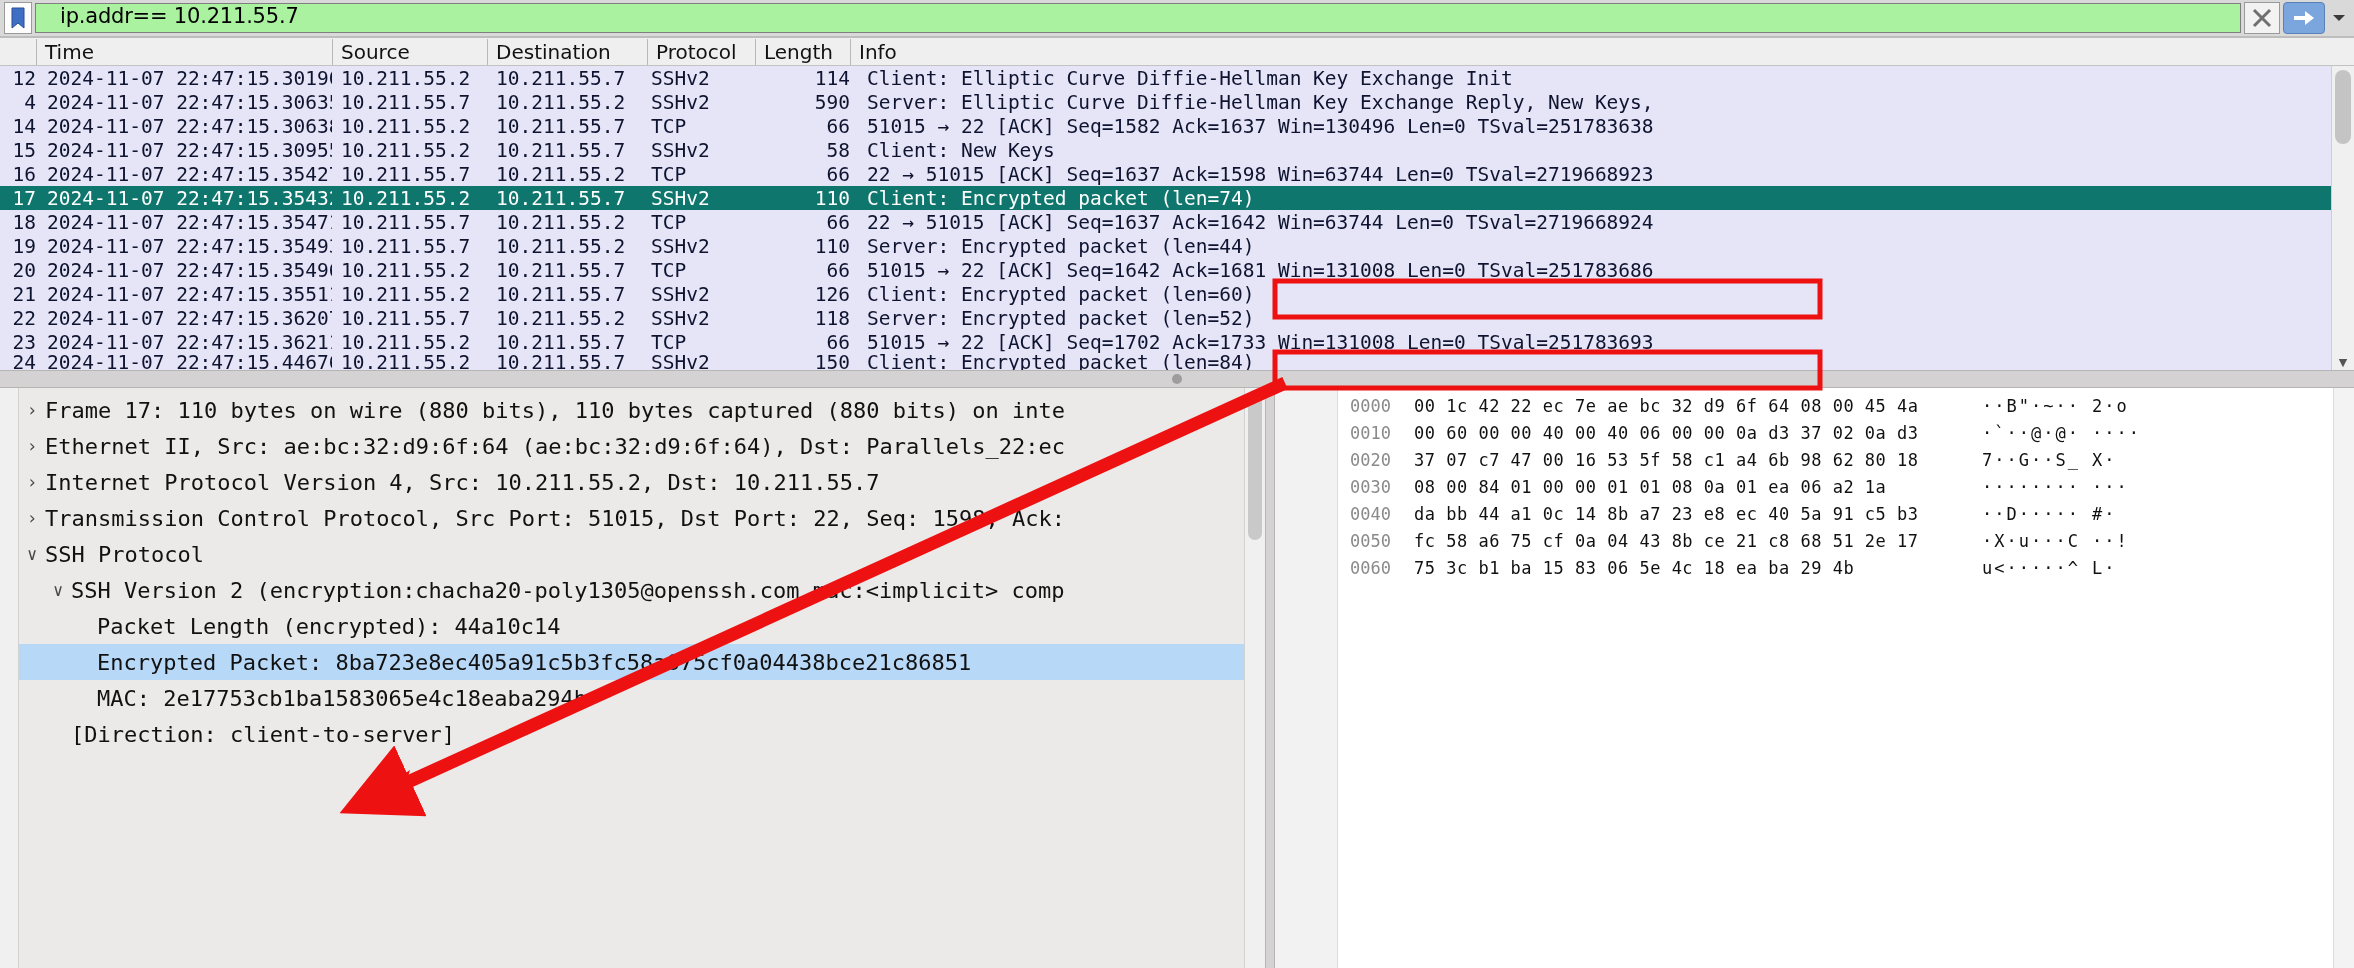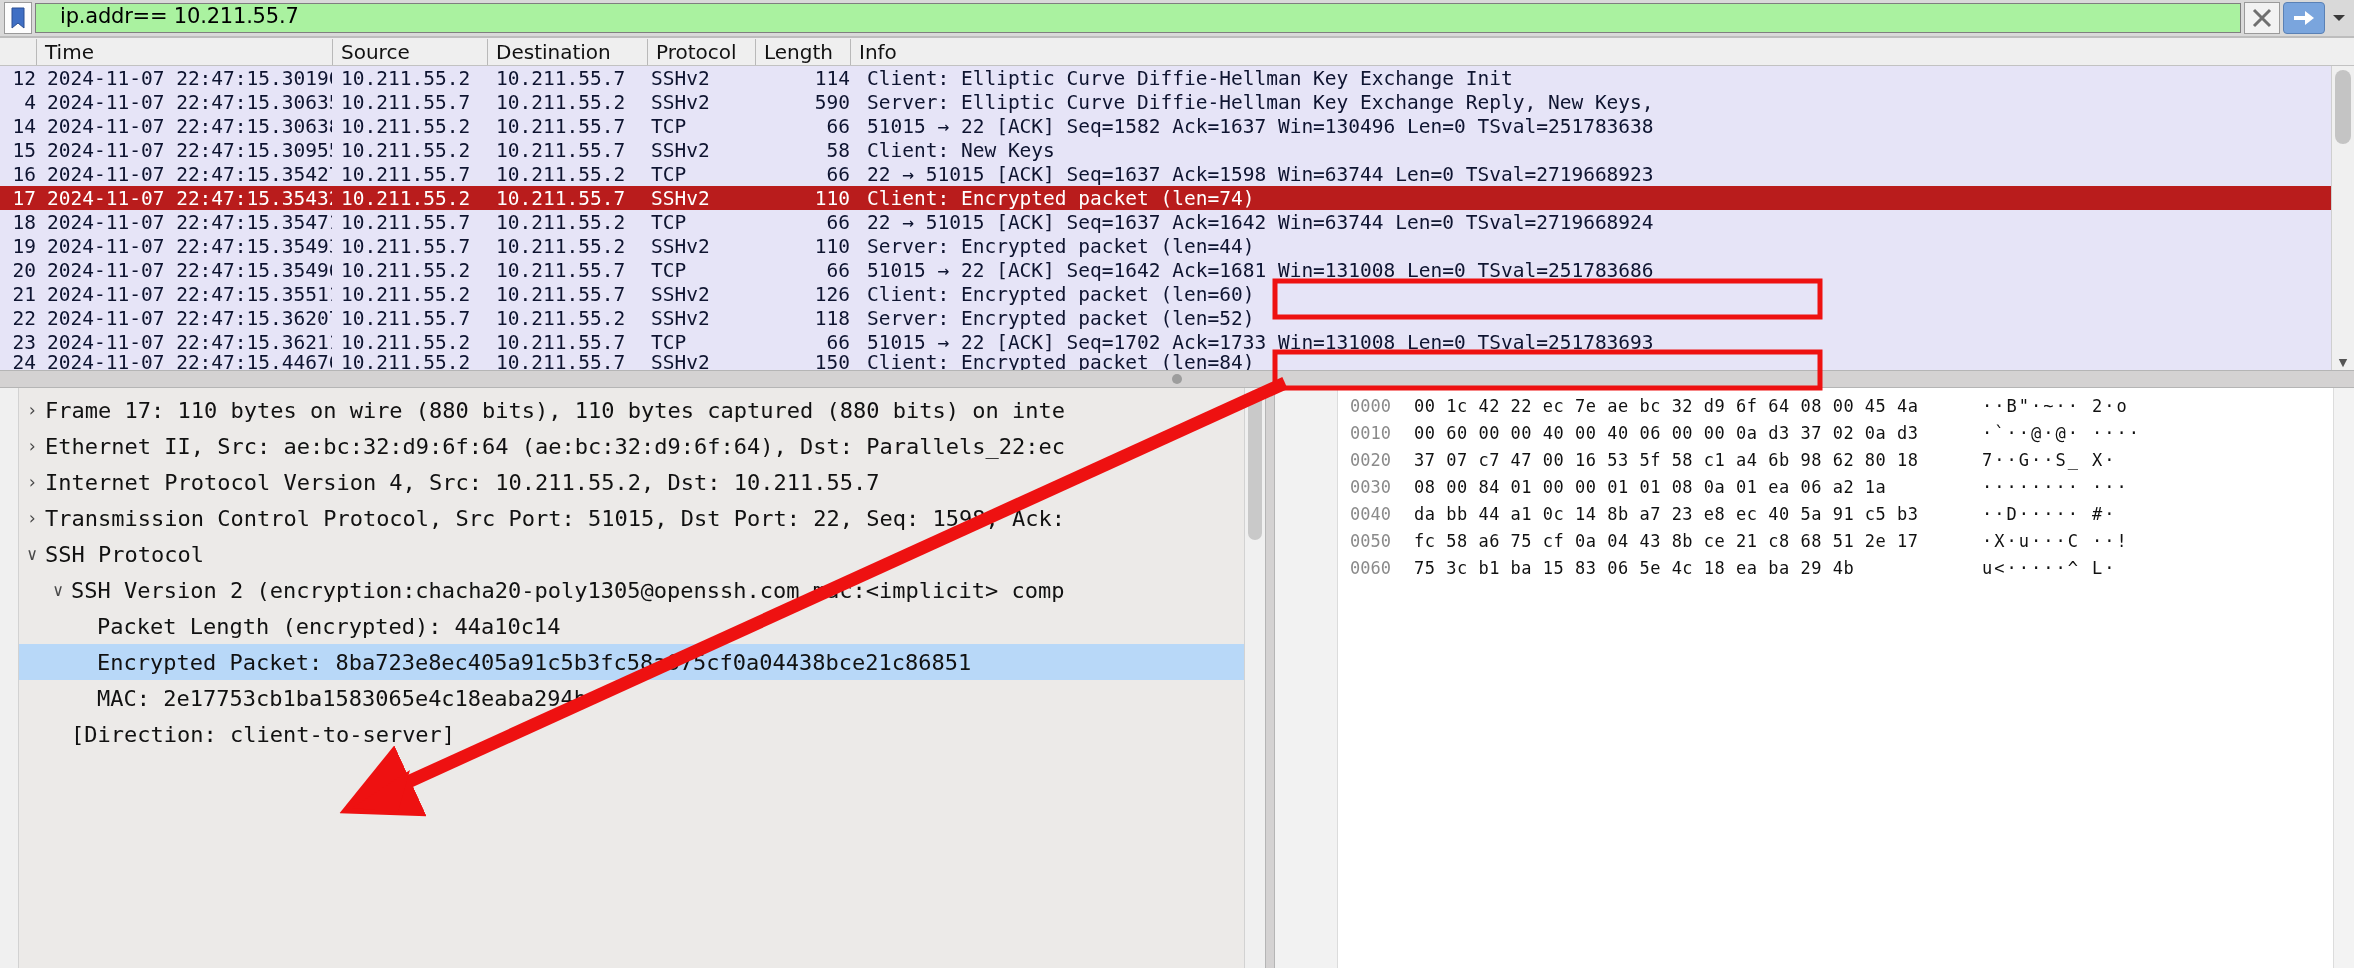--- a/index.html
+++ b/index.html
@@ -16,21 +16,21 @@
   .btn-go{width:40px;height:30px;background:#7aa5dd;border:1px solid #5a81b5;border-radius:4px;display:flex;align-items:center;justify-content:center;flex:0 0 40px;}
   .btn-caret{width:22px;height:30px;display:flex;align-items:center;justify-content:center;flex:0 0 22px;}
 
   
   .packet-pane{flex:0 0 326px;display:flex;flex-direction:column;position:relative;background:#e6e4f7;border-top:2px solid #bdbdbd;}
   .col-header{height:28px;background:#efefef;display:flex;align-items:center;border-bottom:1px solid #c2c2c2;flex:0 0 28px;box-sizing:border-box;position:relative;}
   .col-header .ch{font-family:"DejaVu Sans",sans-serif;font-size:20px;color:#111;padding-left:8px;box-sizing:border-box;border-left:1px solid #b9b9b9;height:26px;line-height:26px;overflow:hidden;white-space:nowrap;}
   .ch.c-no{border-left:none;}
   .rows{flex:1 1 auto;overflow:hidden;position:relative;}
   .prow{height:24px;display:flex;align-items:center;font-family:"DejaVu Sans Mono","Liberation Mono",monospace;font-size:19.5px;color:#0e1430;background:#e6e4f7;white-space:nowrap;}
-  .prow.sel{background:#b91c1c;color:#fff;}
+  .prow.sel{background:#0f766e;color:#fff;}
   .prow.clipped{height:16px;overflow:hidden;}
   .c{box-sizing:border-box;overflow:hidden;white-space:nowrap;}
   .c-no{width:36px;text-align:right;}
   .c-time{width:296px;padding-left:11px;}
   .c-src{width:155px;padding-left:9px;}
   .c-dst{width:160px;padding-left:9px;}
   .c-proto{width:108px;padding-left:4px;}
   .c-len{width:95px;text-align:right;}
   .c-info{padding-left:17px;flex:1 1 auto;}
 

